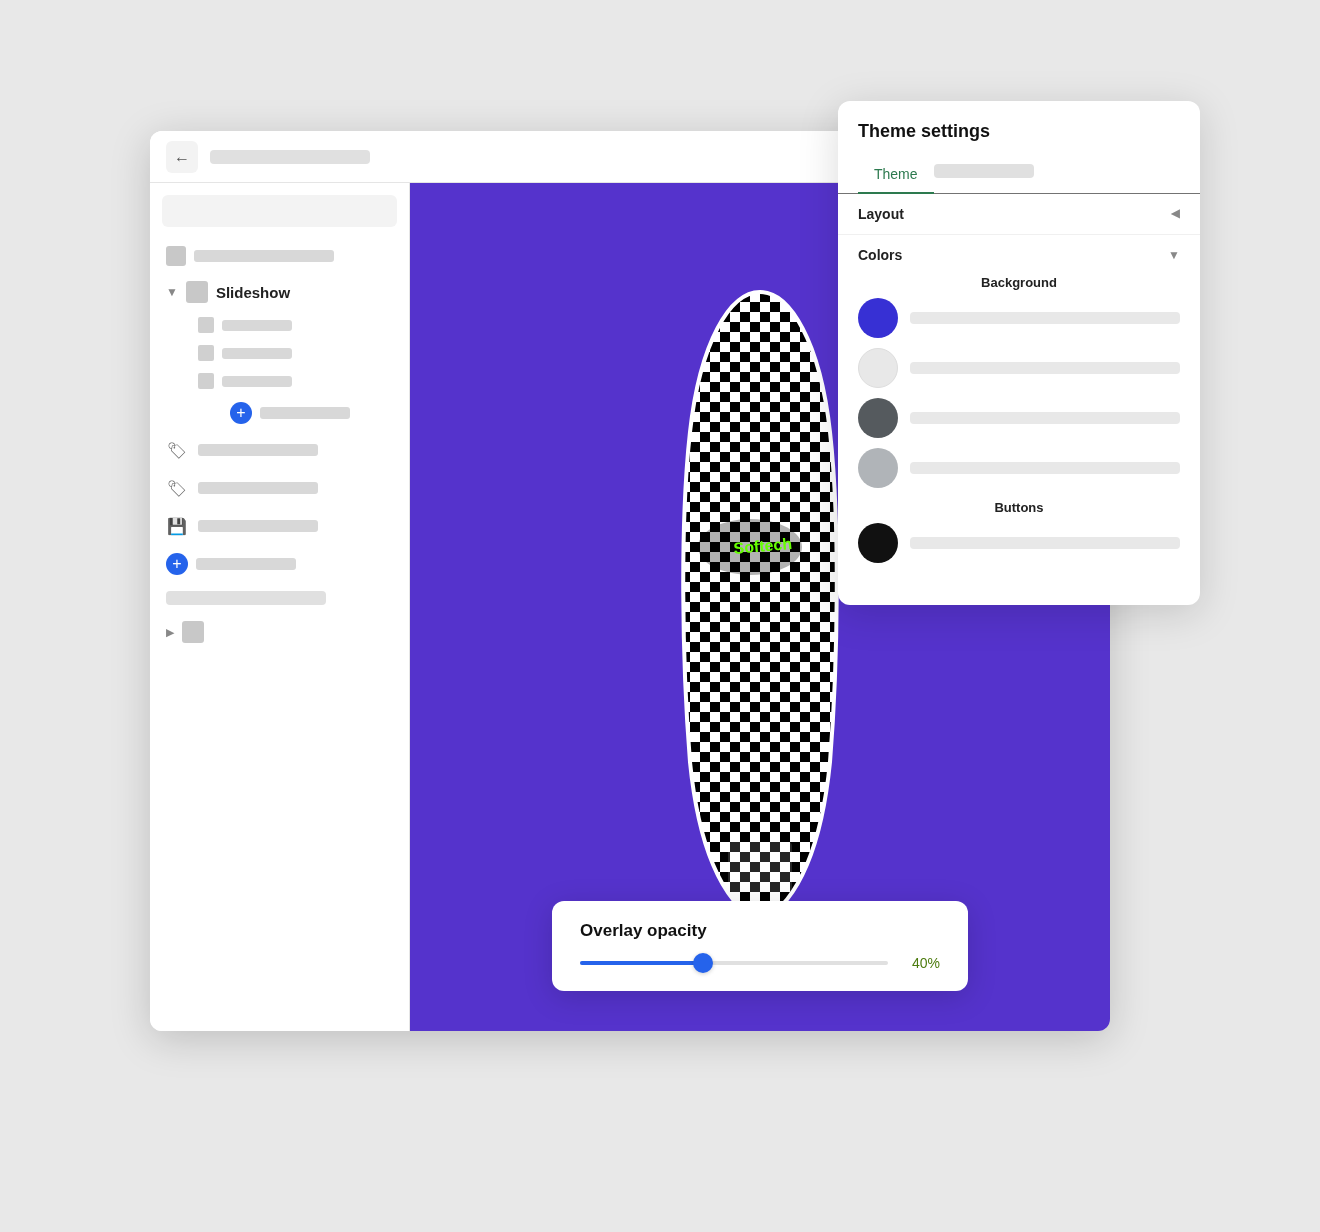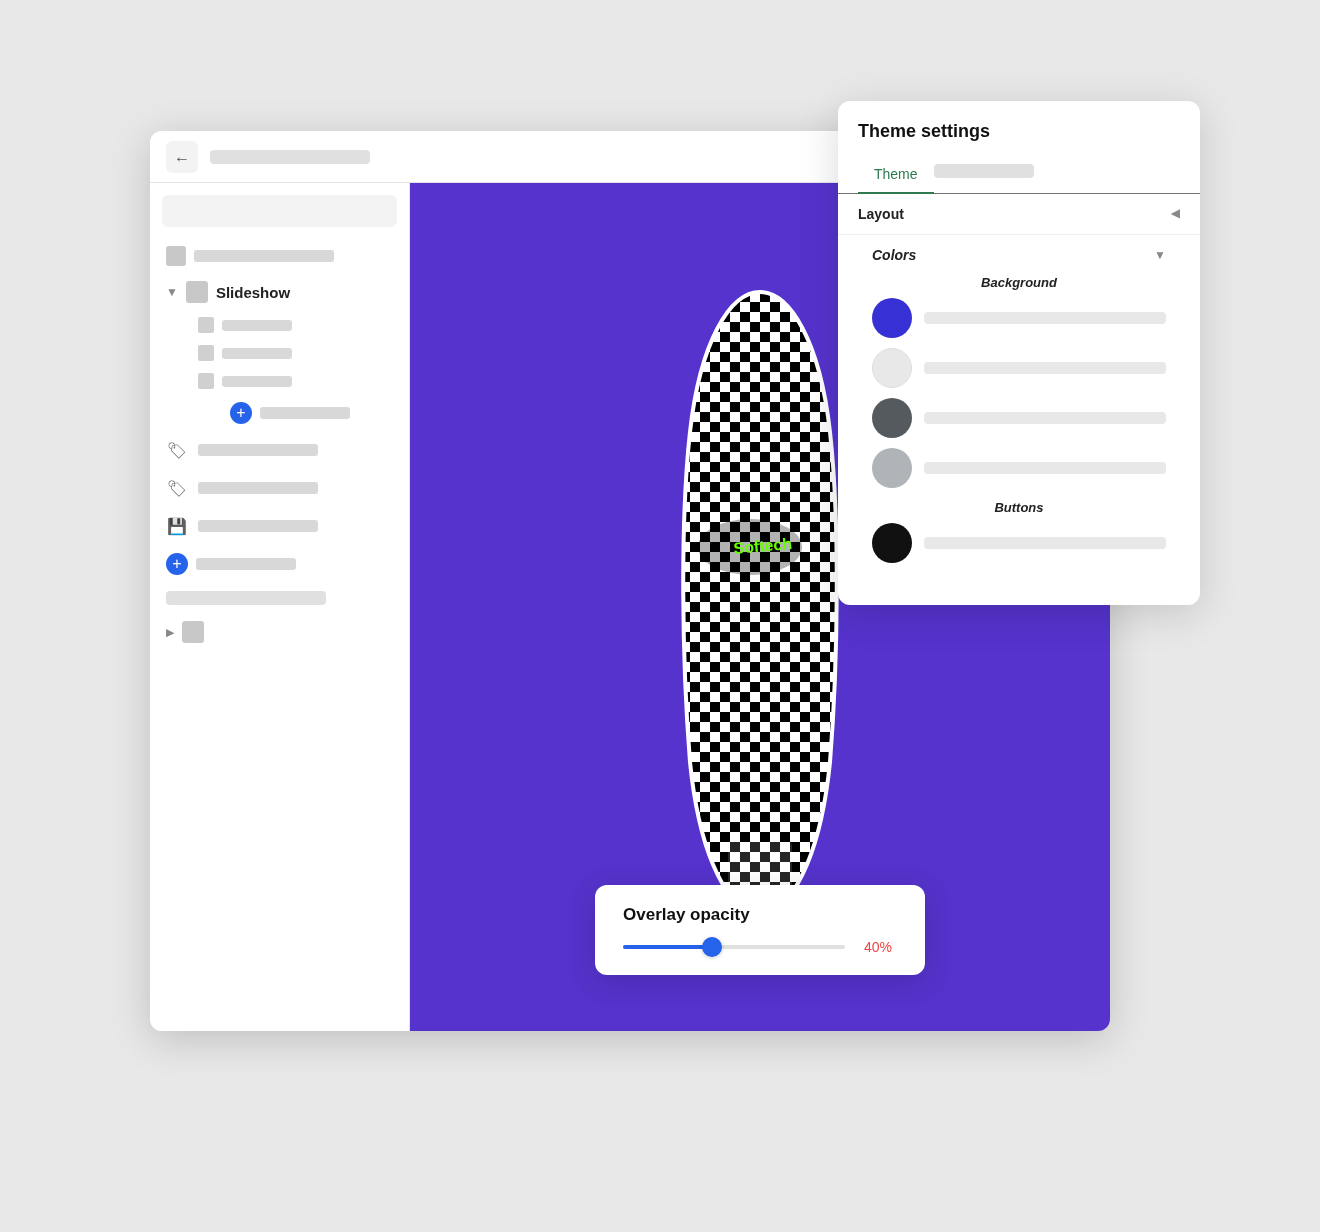--- a/index.html
+++ b/index.html
@@ -378,22 +378,21 @@
       font-weight: 600;
       color: #222;
     }
 
     .theme-section-chevron {
       color: #888;
       font-size: 12px;
     }
 
     .colors-section {
-      padding: 12px 34px;
-      font-style: italic;
+      padding: 12px 20px;
     }
 
     .colors-header {
       display: flex;
       align-items: center;
       justify-content: space-between;
       margin-bottom: 10px;
       cursor: pointer;
     }
 
@@ -429,28 +428,28 @@
     .color-label-bar {
       height: 12px;
       background: #e8e8e8;
       border-radius: 4px;
       flex: 1;
     }
 
     
     .overlay-panel {
       position: absolute;
-      bottom: 56px;
+      bottom: 40px;
       left: 50%;
       transform: translateX(-50%);
       background: #fff;
       border-radius: 12px;
       box-shadow: 0 6px 30px rgba(0,0,0,0.16);
       padding: 20px 28px;
-      width: 330px;
+      width: 416px;
       z-index: 20;
     }
 
     .overlay-title {
       font-size: 17px;
       font-weight: 600;
       color: #111;
       margin-bottom: 14px;
     }
 
@@ -482,24 +481,24 @@
       border-radius: 50%;
       position: absolute;
       top: 50%;
       left: 40%;
       transform: translate(-50%, -50%);
       box-shadow: 0 1px 4px rgba(0,0,0,0.2);
     }
 
     .slider-value {
       font-size: 14px;
-      color: #ef4444;
+      color: #4d7c0f;
       font-weight: 500;
       width: 38px;
-      text-align: center;
+      text-align: right;
       flex-shrink: 0;
     }
   </style>
 </head>
 <body>
 
 <div class="app-container">
 
   <div class="editor-window">
 

